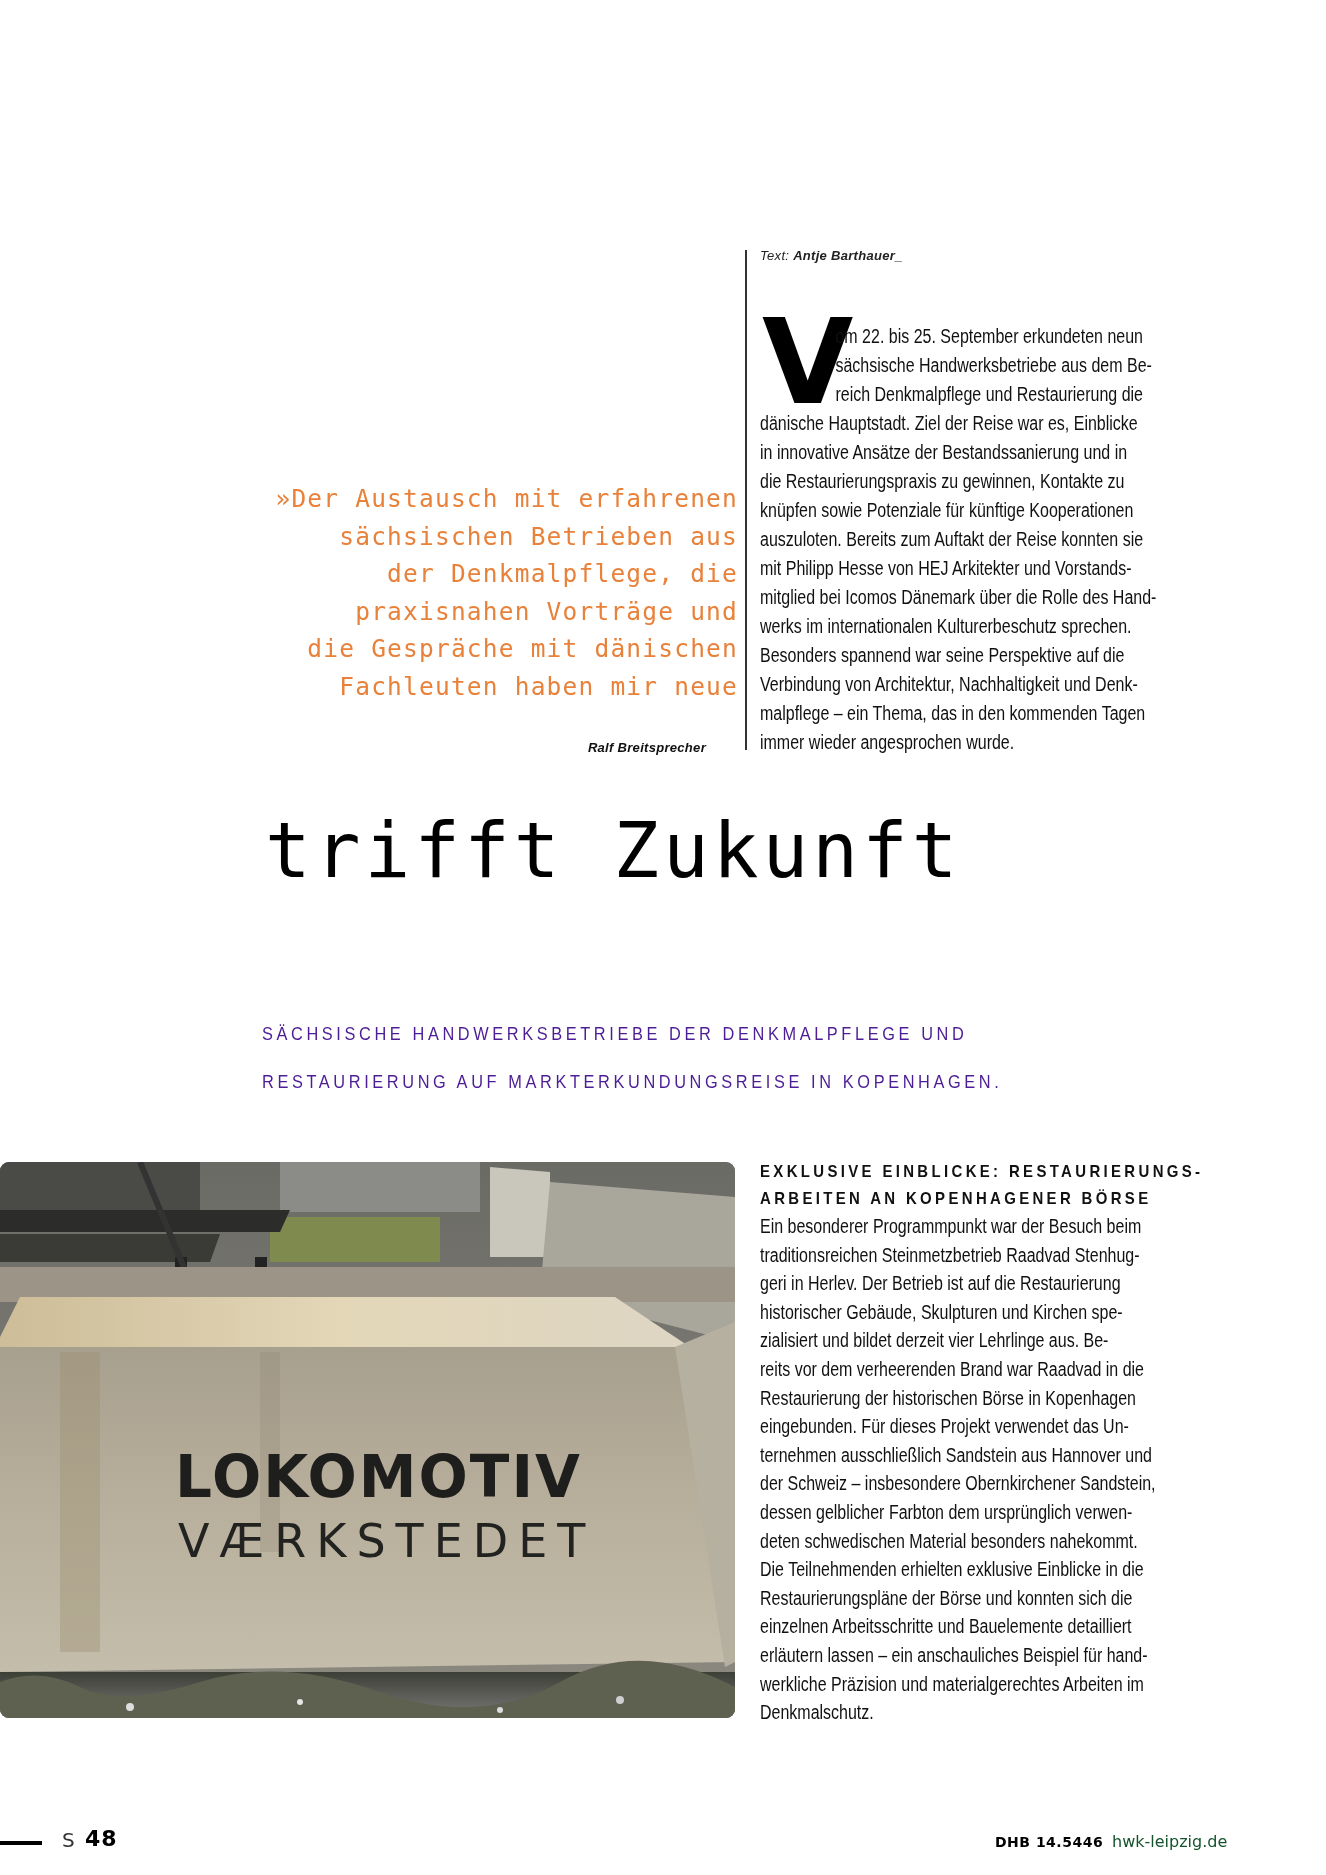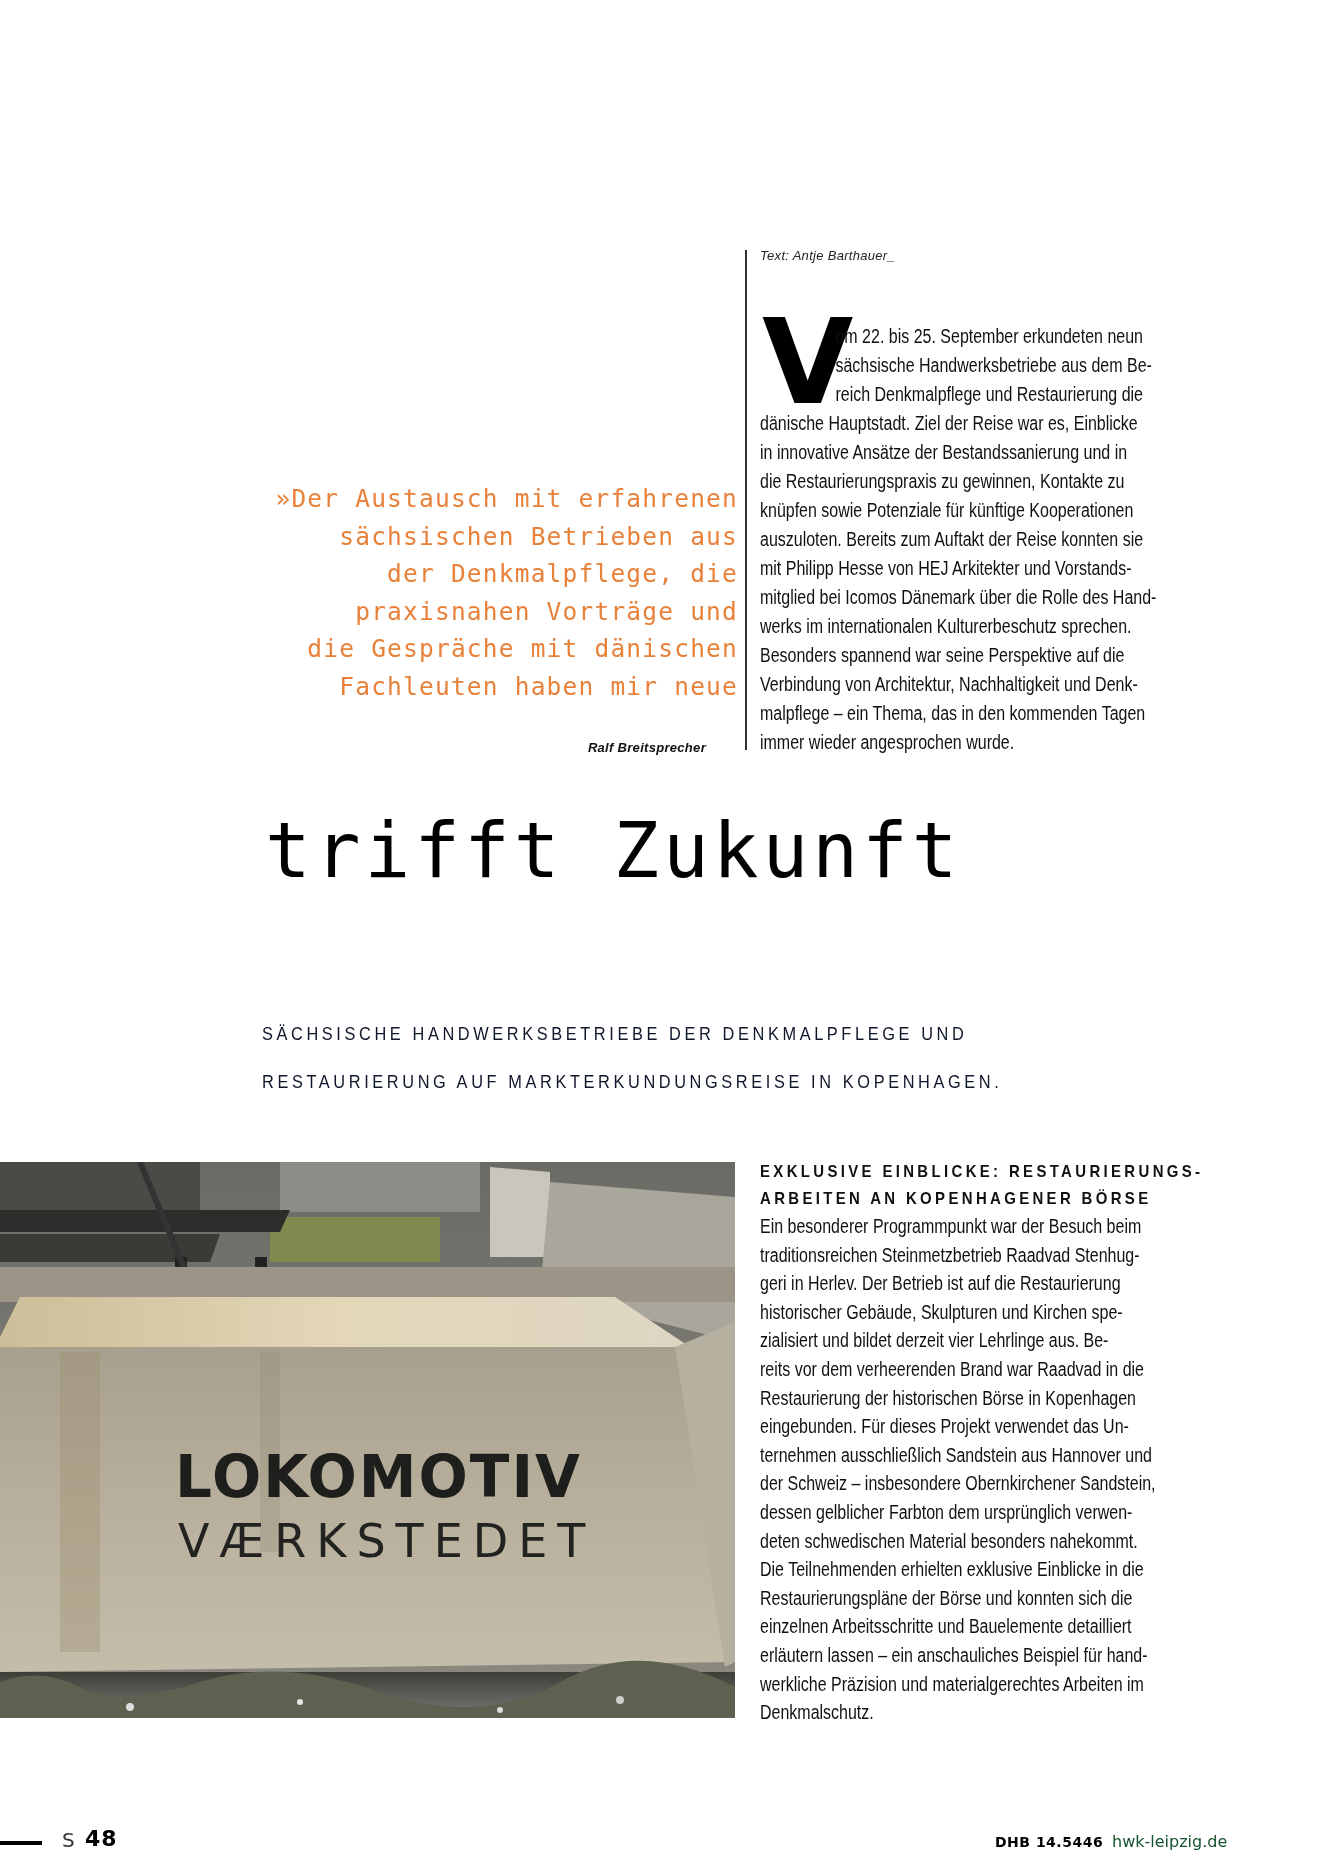--- a/index.html
+++ b/index.html
@@ -1,37 +1,37 @@
 <!DOCTYPE html>
 <html><head>
 <meta charset="utf-8">
 <style>
   html, body { margin:0; padding:0; background:#ffffff; }
   body { width:1326px; height:1875px; position:relative; overflow:hidden; color:#111; }
 
   .vrule { position:absolute; left:745px; top:250px; width:1.5px; height:500px; background:#333; }
 
   .byline { position:absolute; left:760px; top:248px; font-family:"Liberation Sans", sans-serif; font-size:13px; font-style:italic; color:#222; letter-spacing:0.3px; }
-  .byline b { font-weight:normal; }
+  .byline b { font-weight:bold; }
 
   .intro { position:absolute; left:760px; top:322px; width:480px; font-family:"Liberation Sans", sans-serif; font-size:19.5px; line-height:29px; color:#111; text-align:justify; transform-origin:left top; }
   .intro .line { display:block; white-space:nowrap; transform:scaleX(0.82); transform-origin:left; }
   .dropcap { position:absolute; left:762px; top:312px; font-family:"DejaVu Sans", sans-serif; font-weight:bold; font-size:118px; line-height:100px; color:#000; }
 
   .quote { position:absolute; right:588px; top:480px; width:480px; text-align:right; font-family:"DejaVu Sans Mono", monospace; font-size:24.5px; line-height:37.5px; color:#e8813a; letter-spacing:1.2px; }
   .quote .line { display:block; white-space:nowrap; }
   .quote-author { position:absolute; right:620px; top:740px; font-family:"Liberation Sans", sans-serif; font-size:13px; font-weight:bold; font-style:italic; color:#111; letter-spacing:0.3px; }
 
   .title { position:absolute; left:265px; top:808px; font-family:"DejaVu Sans Mono", monospace; font-size:76px; line-height:85px; color:#000; letter-spacing:4px; font-weight:normal; }
   .title .line { display:block; white-space:nowrap; }
 
-  .subtitle { position:absolute; left:262px; top:1010px; font-family:"Liberation Sans", sans-serif; font-size:19px; line-height:48px; color:#0f172a; letter-spacing:4.2px; }
+  .subtitle { position:absolute; left:262px; top:1010px; font-family:"Liberation Sans", sans-serif; font-size:19px; line-height:48px; color:#4c1d95; letter-spacing:4.2px; }
   .subtitle .line { display:block; white-space:nowrap; transform:scaleX(0.86); transform-origin:left; }
 
-  .photo { position:absolute; left:0; top:1162px; width:735px; height:556px; overflow:hidden; background:#8a8478; }
+  .photo { position:absolute; left:0; top:1162px; width:735px; height:556px; overflow:hidden; background:#8a8478;border-radius:9px; }
 
   .section { position:absolute; left:760px; top:1158px; width:480px; }
   .section-head { font-family:"Liberation Sans", sans-serif; font-weight:bold; font-size:17px; line-height:27px; letter-spacing:3.8px; color:#111; }
   .section-head .line { display:block; white-space:nowrap; transform:scaleX(0.88); transform-origin:left; }
   .section-body { font-family:"Liberation Sans", sans-serif; font-size:19.5px; line-height:28.6px; color:#111; }
   .section-body .line { display:block; white-space:nowrap; transform:scaleX(0.82); transform-origin:left; }
 
   .footer-rule { position:absolute; left:0; top:1841px; width:42px; height:4px; background:#000; }
   .page-s { position:absolute; left:62px; top:1828px; font-family:"DejaVu Sans", sans-serif; font-size:20px; color:#333; }
   .page-num { position:absolute; left:85px; top:1826px; font-family:"DejaVu Sans", sans-serif; font-weight:bold; font-size:22px; color:#000; letter-spacing:1px; }

